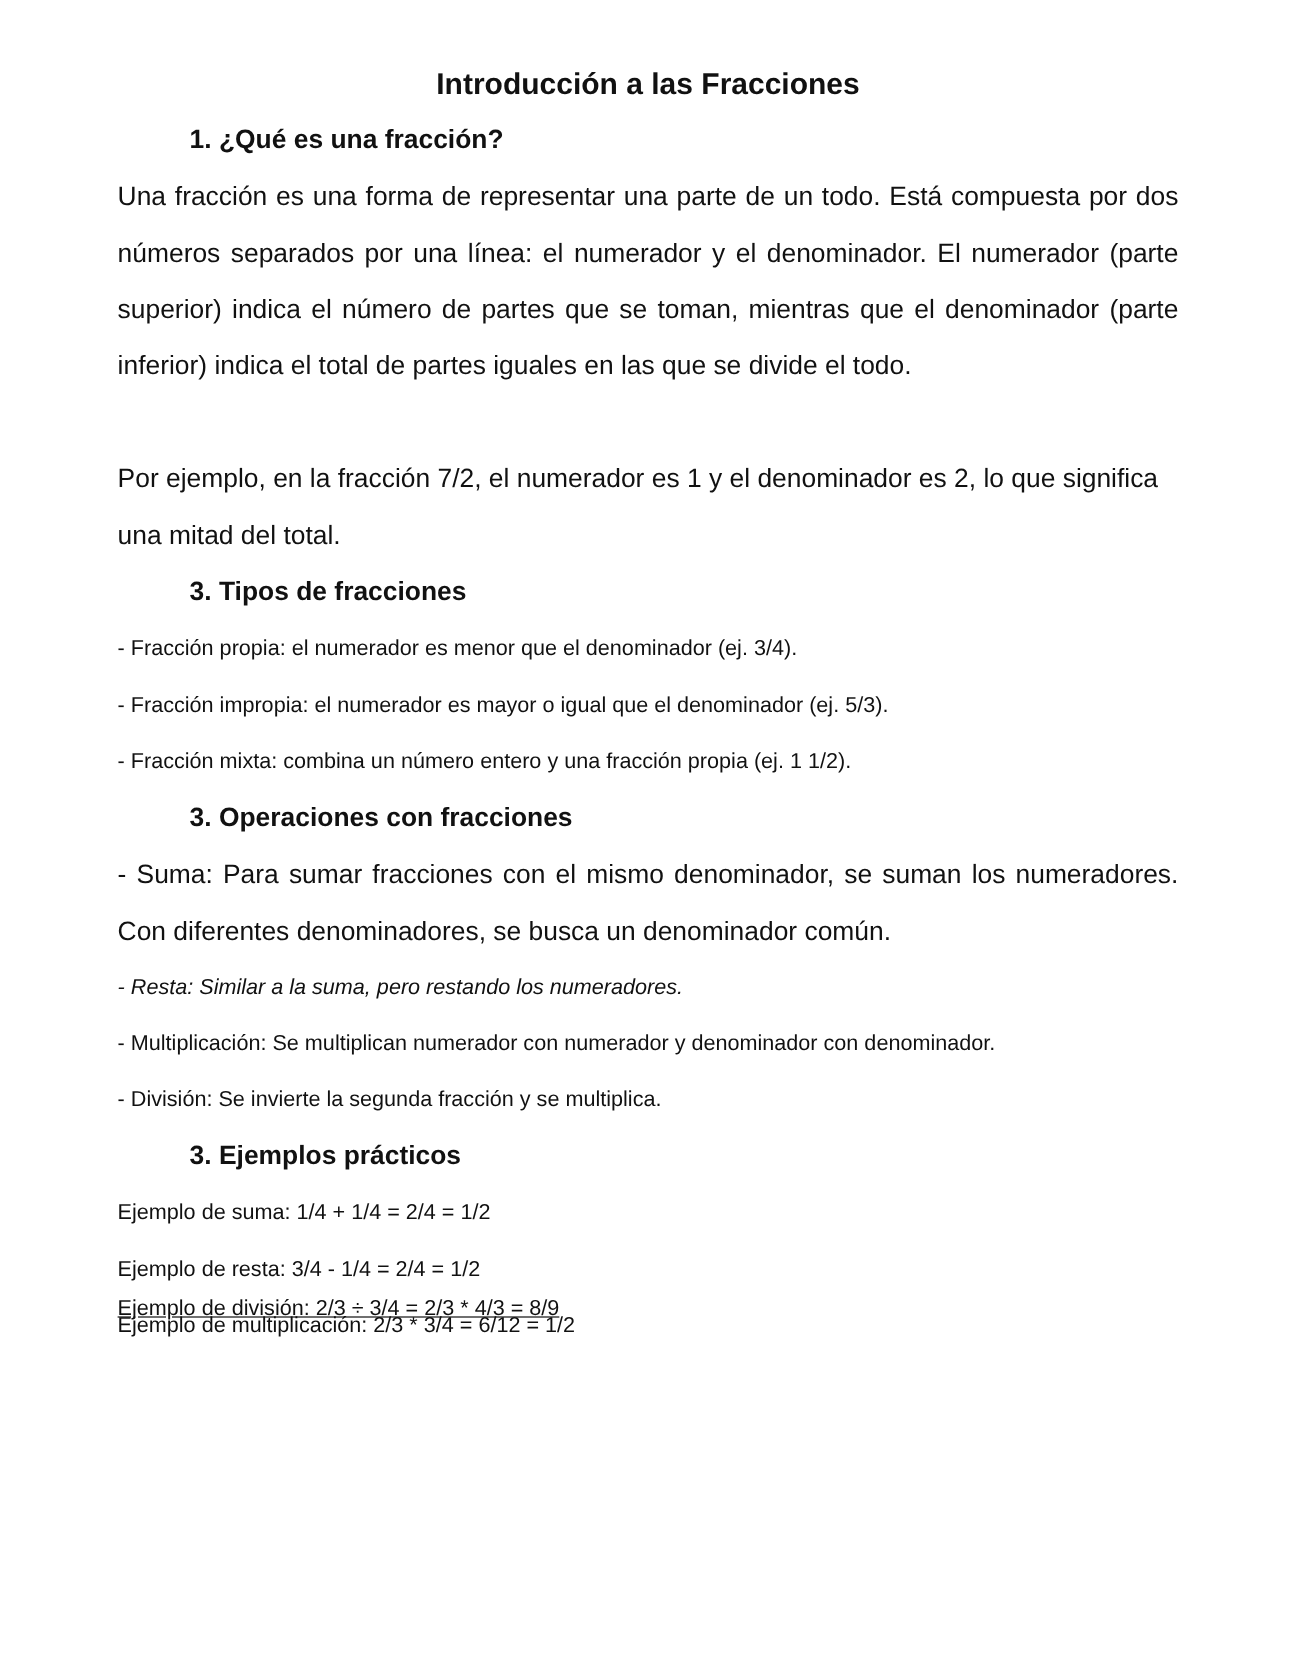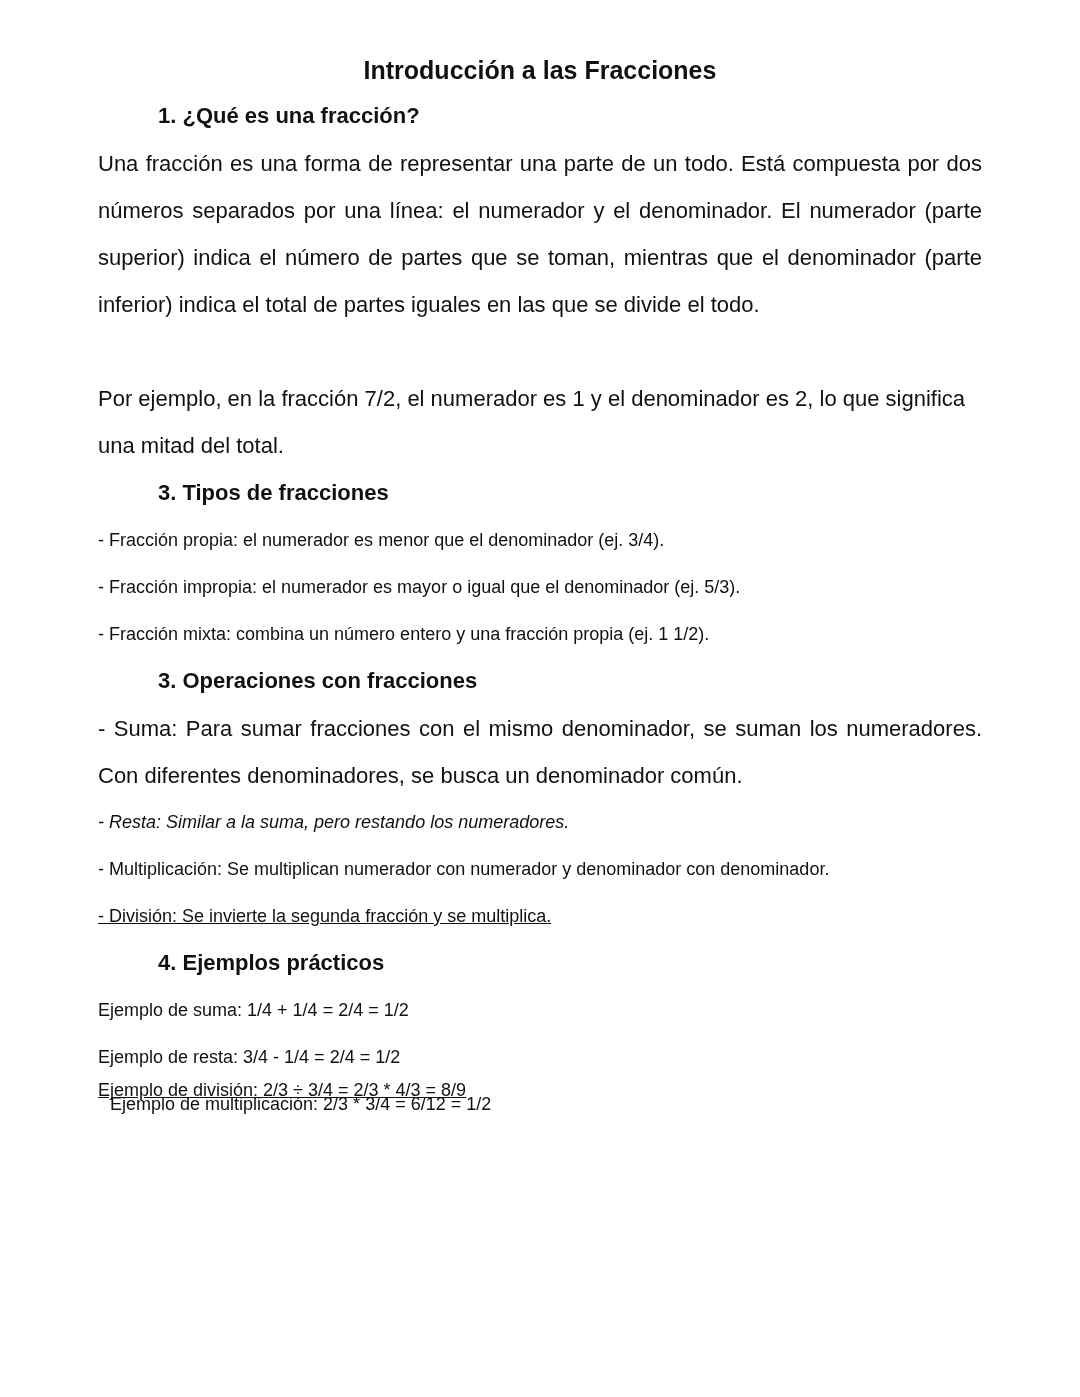--- a/index.html
+++ b/index.html
@@ -25,20 +25,20 @@
 
   <div class="h2" style="top:478px;">3. Tipos de fracciones</div>
   <div class="line" style="top:525px;">- Fracción propia: el numerador es menor que el denominador (ej. 3/4).</div>
   <div class="line" style="top:572px;">- Fracción impropia: el numerador es mayor o igual que el denominador (ej. 5/3).</div>
   <div class="line" style="top:619px;">- Fracción mixta: combina un número entero y una fracción propia (ej. 1 1/2).</div>
 
   <div class="h2" style="top:666px;">3. Operaciones con fracciones</div>
   <div class="p just" style="top:705px;">- Suma: Para sumar fracciones con el mismo denominador, se suman los numeradores. Con diferentes denominadores, se busca un denominador común.</div>
   <div class="line" style="top:807px;font-style:italic;">- Resta: Similar a la suma, pero restando los numeradores.</div>
   <div class="line" style="top:854px;">- Multiplicación: Se multiplican numerador con numerador y denominador con denominador.</div>
-  <div class="line" style="top:901px;text-decoration:underline;">- División: Se invierte la segunda fracción y se multiplica.</div>
+  <div class="line" style="top:901px;">- División: Se invierte la segunda fracción y se multiplica.</div>
 
-  <div class="h2" style="top:948px;">4. Ejemplos prácticos</div>
+  <div class="h2" style="top:948px;">3. Ejemplos prácticos</div>
   <div class="line" style="top:995px;">Ejemplo de suma: 1/4 + 1/4 = 2/4 = 1/2</div>
   <div class="line" style="top:1042px;">Ejemplo de resta: 3/4 - 1/4 = 2/4 = 1/2</div>
-  <div class="line" style="top:1089px;margin-left:12px;">Ejemplo de multiplicación: 2/3 * 3/4 = 6/12 = 1/2</div>
+  <div class="line" style="top:1089px;">Ejemplo de multiplicación: 2/3 * 3/4 = 6/12 = 1/2</div>
   <div class="line" style="top:1075px;text-decoration:underline;">Ejemplo de división: 2/3 ÷ 3/4 = 2/3 * 4/3 = 8/9</div>
 </div>
 
 </body></html>

